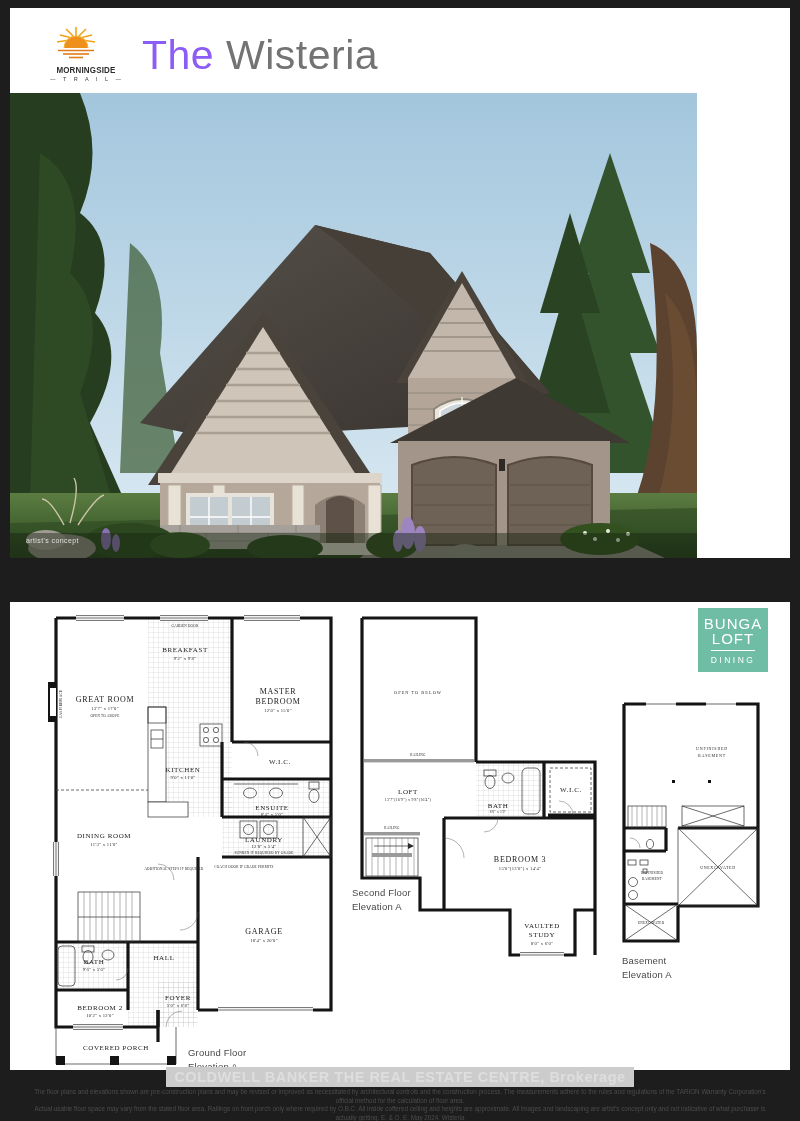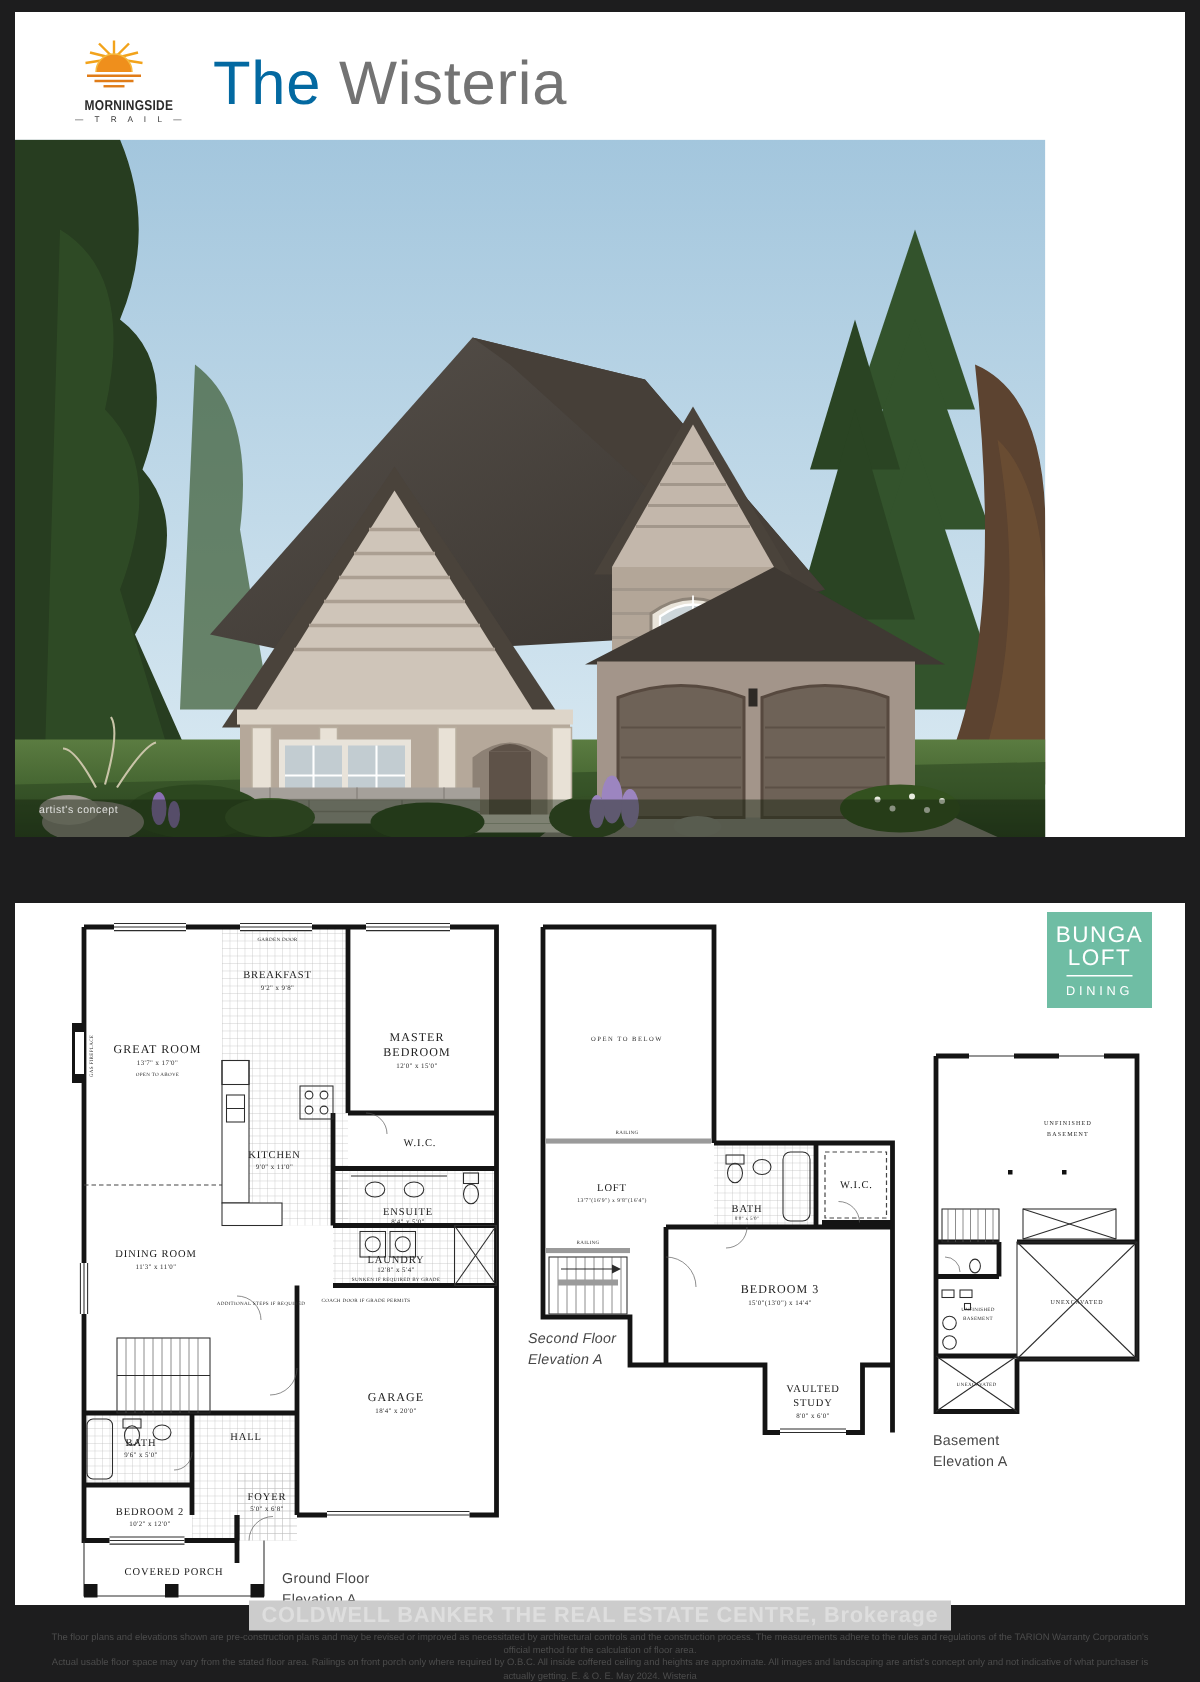--- a/index.html
+++ b/index.html
@@ -10,21 +10,21 @@
   }
   .panel{position:absolute;background:#ffffff;}
   #top-panel{left:10px;top:8px;width:780px;height:550px;}
   #bottom-panel{left:10px;top:602px;width:780px;height:468px;}
 
   
   .logo{position:absolute;left:40px;top:18px;width:80px;}
   .logo-word{font-size:9.5px;font-weight:700;color:#2b2b2b;letter-spacing:.2px;transform:scaleX(.84);transform-origin:center;}
   .logo-trail{font-size:5.5px;color:#3a3a3a;letter-spacing:3px;margin-top:1px;}
   .title{position:absolute;left:132px;top:24px;font-size:41px;font-weight:300;letter-spacing:.5px;white-space:nowrap;}
-  .title .t-teal{color:#0369a1;}
+  .title .t-teal{color:#8b5cf6;}
   .title .t-gray{color:#737373;}
   .sqft-block{position:absolute;right:82px;top:27px;text-align:right;}
   .sqft-line{font-size:28px;font-weight:400;color:#58595a;white-space:nowrap;}
   .sqft-line .t-teal{color:#53ac93;}
   .elev-line{font-size:12.5px;color:#58595a;letter-spacing:.8px;margin-top:1px;}
 
   
   .hero{position:absolute;left:0;top:85px;width:687px;height:465px;overflow:hidden;}
   .hero svg{display:block;}
   .hero-cap{position:absolute;left:16px;bottom:14px;font-size:7px;color:rgba(255,255,255,.8);letter-spacing:.4px;}
@@ -556,21 +556,21 @@
     <text class="tiny" x="36" y="178">UNFINISHED</text>
     <text class="tiny" x="36" y="184">BASEMENT</text>
     <text class="tiny" x="102" y="173" style="font-size:4px;letter-spacing:.6px;">UNEXCAVATED</text>
     <text class="tiny" x="35" y="228">UNEXCAVATED</text>
   </svg>
 
   <div class="plan-cap" style="left:178px;top:444px;">
     <div>Ground Floor</div>
       <div>Elevation A</div>
   </div>
-  <div class="plan-cap" style="left:342px;top:284px;font-style:italic;">
+  <div class="plan-cap" style="left:342px;top:284px;">
     <div>Second Floor</div>
       <div>Elevation A</div>
   </div>
   <div class="plan-cap" style="left:612px;top:352px;">
     <div>Basement</div>
       <div>Elevation A</div>
   </div>
 
   <div class="watermark"><span>COLDWELL BANKER THE REAL ESTATE CENTRE, Brokerage</span></div>
 

